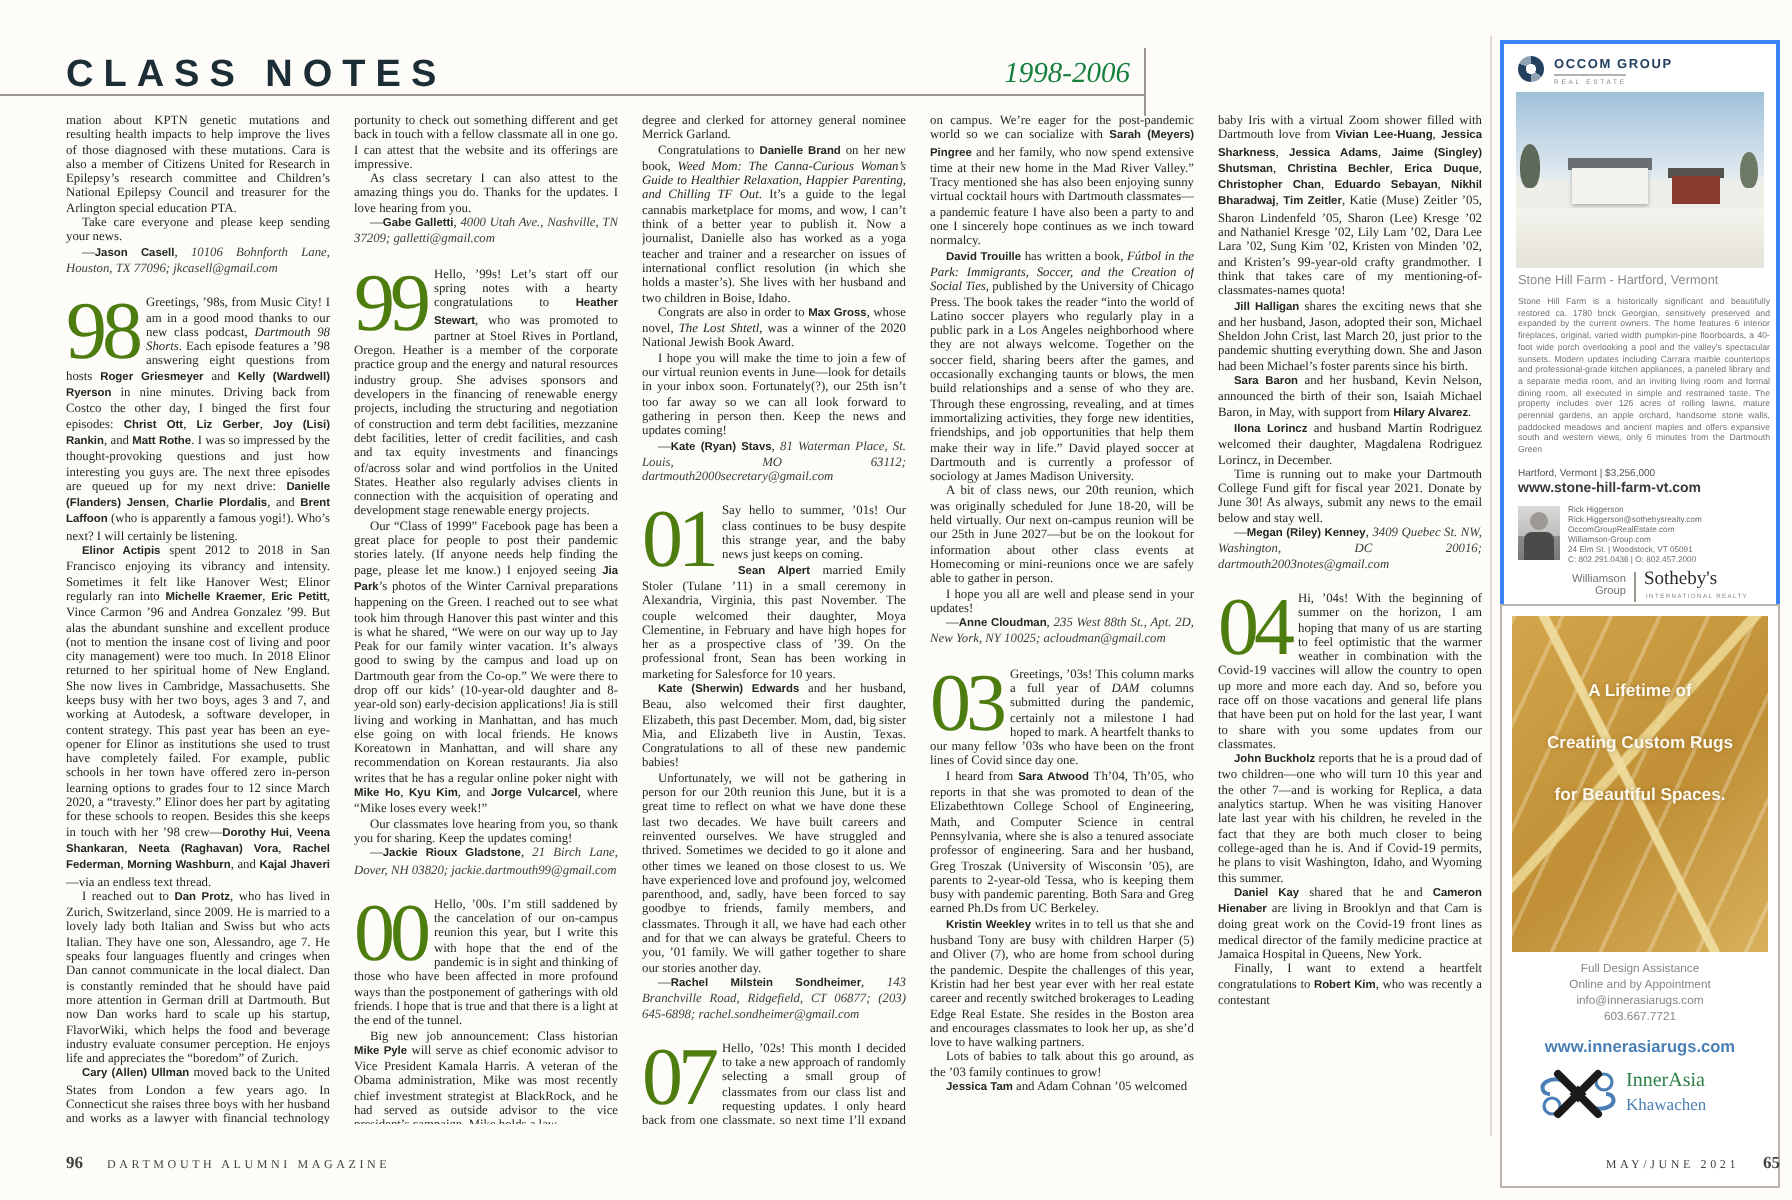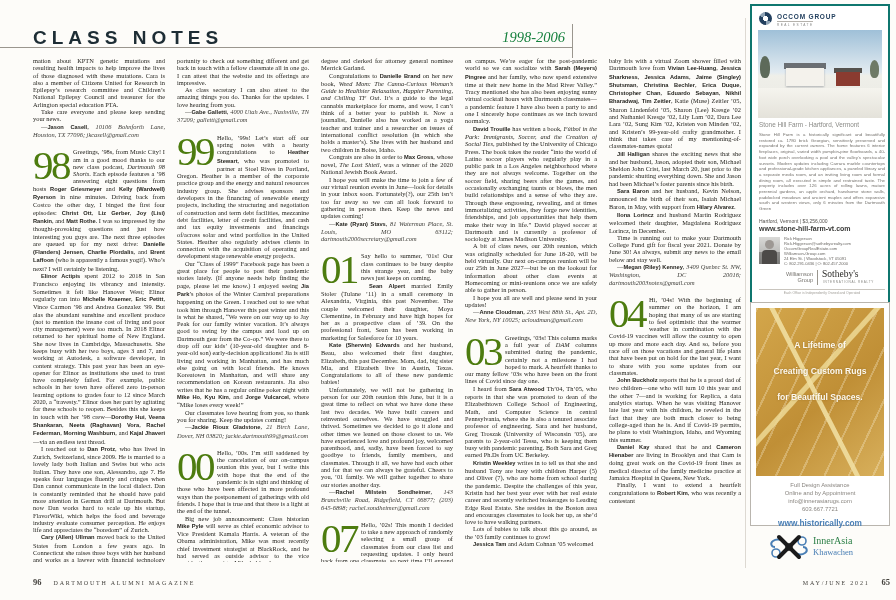--- a/index.html
+++ b/index.html
@@ -24,22 +24,22 @@
   .drop{float:left;font-family:"Liberation Serif",serif;font-size:41px;line-height:30px;
         letter-spacing:-2.5px;padding:2px 4px 0 0;color:#4d7c0f;}
   #col1{left:33px;} #col2{left:177px;} #col3{left:321px;} #col4{left:465px;} #col5{left:609px;}
   #ad-sep{position:absolute;left:745px;top:18px;width:1px;height:550px;background:#ddd9d2;}
   
   .foot{position:absolute;top:571px;font-family:"Liberation Serif",serif;color:#44423e;}
   #foot-l{left:33px;} #foot-r{right:6px;text-align:right;}
   .pgnum{font-weight:bold;font-size:8.5px;}
   .mag{font-size:6px;letter-spacing:1.8px;}
   
-  #ad1{position:absolute;left:750px;top:4px;width:140px;height:355px;background:#fff;
-       border:2px solid #0f766e;box-sizing:border-box;font-family:"Liberation Sans",sans-serif;}
+  #ad1{position:absolute;left:750px;top:20px;width:140px;height:355px;background:#fff;
+       border:2px solid #3b82f6;box-sizing:border-box;font-family:"Liberation Sans",sans-serif;}
   #ad1-logo{position:absolute;left:7px;top:6px;height:14px;}
   #occom-icon{position:absolute;left:0;top:0;width:13px;height:13px;border-radius:50%;
        background:radial-gradient(circle at 50% 50%, #fff 0 2.5px, transparent 2.6px),
                   conic-gradient(#23405f 0 35%, #8fa3b5 35% 50%, #23405f 50% 82%, #8fa3b5 82% 100%);}
   #occom-name{position:absolute;left:18px;top:1px;font-size:6.5px;font-weight:bold;
        letter-spacing:.8px;color:#23405f;white-space:nowrap;}
   #occom-tag{position:absolute;left:18px;top:9px;font-size:3.2px;letter-spacing:1.4px;color:#8a8a88;
        border-top:.5px solid #b5b2ac;padding-top:.8px;white-space:nowrap;}
   #ad1-photo{position:absolute;left:6px;top:24px;width:124px;height:88px;overflow:hidden;
        background:linear-gradient(#9fc0d8,#e2ebf1 48%,#efefe9 52%,#e9e8e2 100%);}
@@ -69,21 +69,21 @@
   #sgroup{position:absolute;left:7px;top:263px;width:126px;height:18px;}
   #wg{position:absolute;left:6px;top:2px;width:48px;text-align:right;font-size:5.6px;
        line-height:6.2px;color:#76736e;}
   #sg-div{position:absolute;left:58px;top:1px;width:1px;height:15px;background:#9a968e;}
   #sg-name{position:absolute;left:63px;top:0;font-family:"Liberation Serif",serif;
        font-size:9.5px;color:#2b2a27;}
   #sg-sub{position:absolute;left:64px;top:11px;font-size:3.1px;letter-spacing:.7px;color:#8a8a86;}
   #ad1-legal{position:absolute;left:7px;top:283px;width:126px;text-align:center;
        font-size:3.4px;color:#a3a09a;border-top:.5px solid #c9c5be;padding-top:1px;}
   
-  #ad2{position:absolute;left:750px;top:302px;width:140px;height:224px;background:#fff;
+  #ad2{position:absolute;left:750px;top:302px;width:140px;height:292px;background:#fff;
        border:1px solid #b9b5ae;box-sizing:border-box;font-family:"Liberation Sans",sans-serif;}
   #rug{position:absolute;left:5px;top:5px;width:128px;height:168px;overflow:hidden;
        background:
          linear-gradient(63deg, transparent 0 46%, rgba(240,222,160,.9) 46.5% 48.5%, transparent 49%),
          linear-gradient(-48deg, transparent 0 55%, rgba(238,218,150,.85) 55.5% 57.5%, transparent 58%),
          repeating-linear-gradient(115deg, rgba(255,248,225,.28) 0 2px, rgba(0,0,0,0) 2px 22px),
          linear-gradient(140deg,#d3a64b,#c08f36 55%,#d8b05c);}
   .rug-line{width:100%;text-align:center;color:#fdf8ee;font-size:8.6px;font-weight:bold;
        text-shadow:0 0 2px rgba(120,85,20,.55);position:absolute;}
   #rug-l1{top:32px;} #rug-l2{top:58px;} #rug-l3{top:84px;}
@@ -214,21 +214,21 @@
       <div class="rug-line" id="rug-l1">A Lifetime of</div>
       <div class="rug-line" id="rug-l2">Creating Custom Rugs</div>
       <div class="rug-line" id="rug-l3">for Beautiful Spaces.</div>
     </div>
     <div id="ad2-info">
       <div>Full Design Assistance</div>
       <div>Online and by Appointment</div>
       <div>info@innerasiarugs.com</div>
       <div>603.667.7721</div>
     </div>
-    <div id="ad2-url">www.historically.com</div>
+    <div id="ad2-url">www.innerasiarugs.com</div>
     <div id="ad2-brand">
       <svg id="ia-glyph" width="40" height="28" viewBox="0 0 40 28">
         <path d="M6 14c-4 0-5-4-2-6s8-2 10 1" fill="none" stroke="#4a7fb5" stroke-width="2"></path>
         <path d="M34 14c4 0 5 4 2 6s-8 2-10-1" fill="none" stroke="#4a7fb5" stroke-width="2"></path>
         <circle cx="7" cy="20" r="4" fill="none" stroke="#4a7fb5" stroke-width="1.6"></circle>
         <circle cx="33" cy="8" r="4" fill="none" stroke="#4a7fb5" stroke-width="1.6"></circle>
         <path d="M10 4 L30 24 M30 4 L10 24" stroke="#1b1b1b" stroke-width="4" stroke-linecap="round"></path>
         <rect x="17" y="11" width="6" height="6" fill="#1b1b1b" transform="rotate(45 20 14)"></rect>
       </svg>
       <div id="ia-names">

